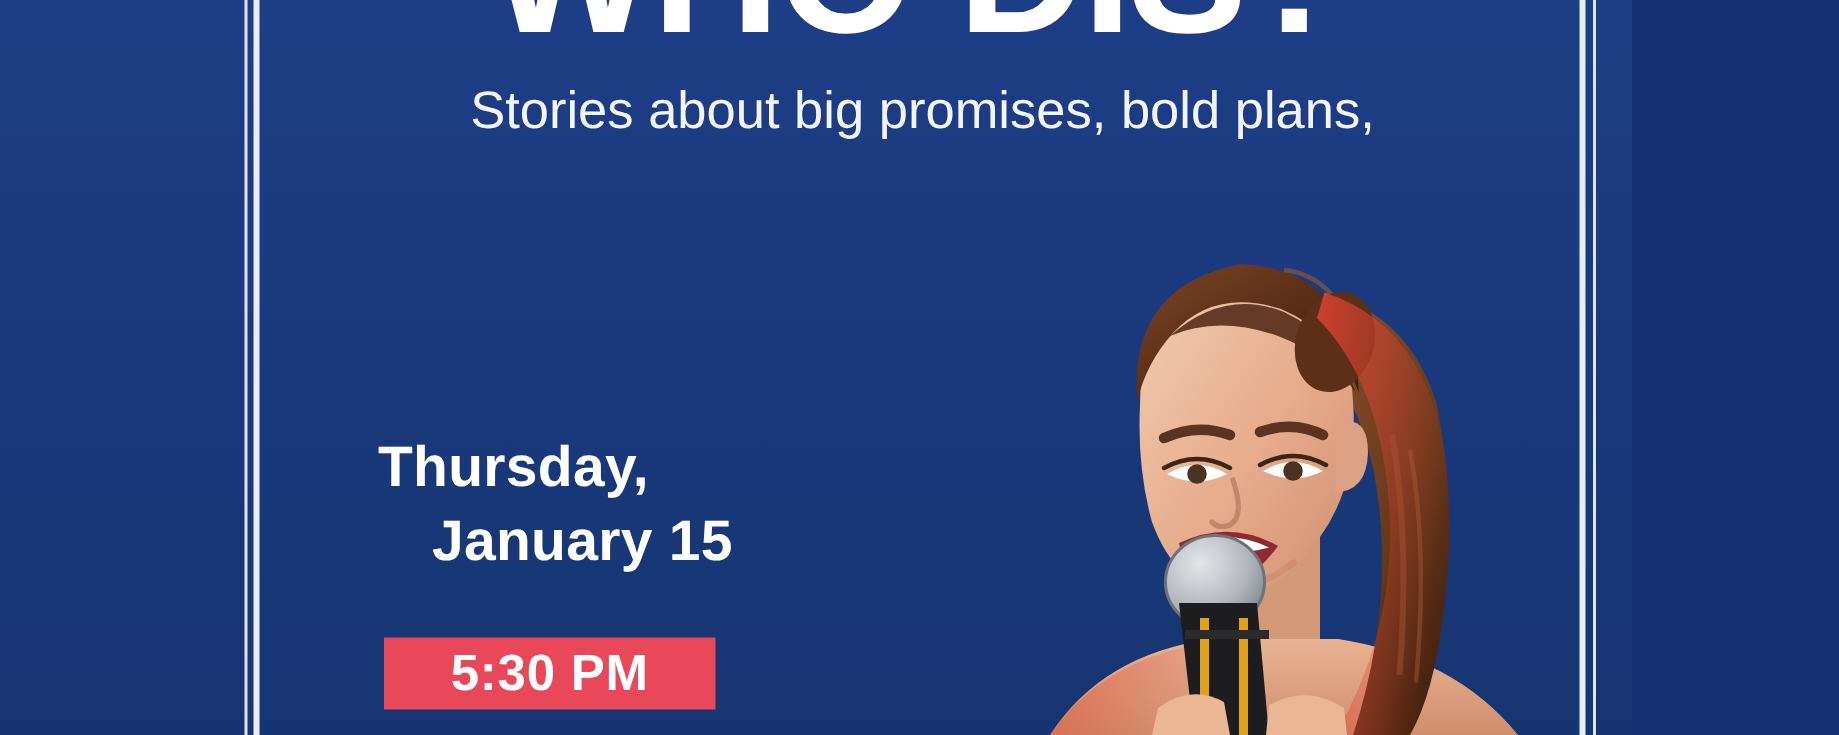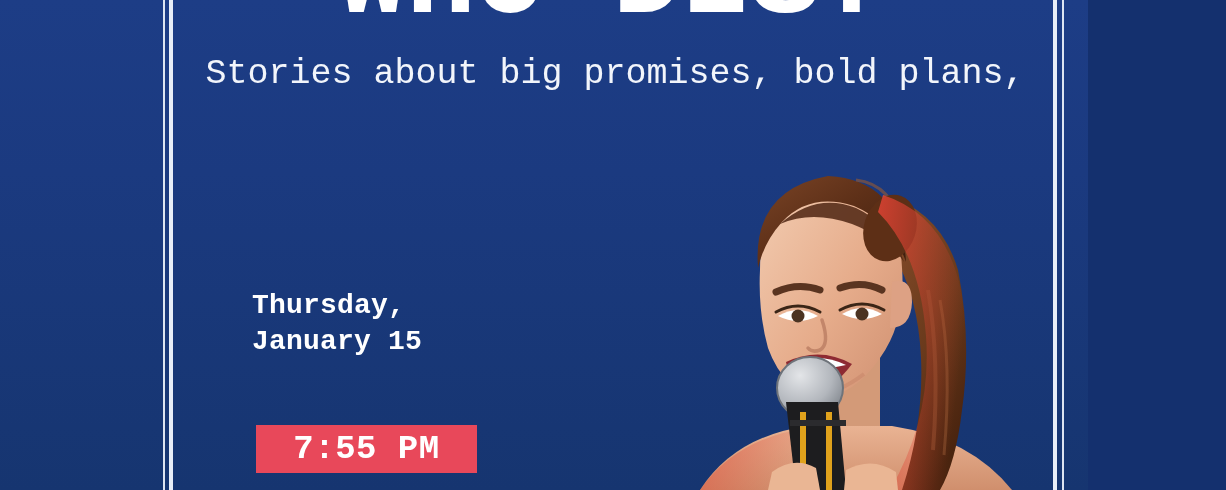--- a/index.html
+++ b/index.html
@@ -8,21 +8,20 @@
     overflow:hidden;
     background:#14306e;
     font-family:"Liberation Sans", sans-serif;
   }
 
   .poster {
     position:relative;
     width:1088px; height:490px;
     background:#1b3a80;
     overflow:hidden;
-    font-family:Liberation Mono, monospace;
   }
 
   
   .bg-gradient {
     position:absolute; inset:0;
     background:linear-gradient(180deg,#1d3d86 0%, #1b3a80 35%, #163570 100%);
   }
 
   
   .rule { position:absolute; top:0; bottom:0; width:3px; background:#e8eef8; }
@@ -56,26 +55,26 @@
     font-weight:400;
     line-height:1.26;
   }
   .subtitle .l2 { display:block; }
 
   .date-block {
     position:absolute;
     left:252px;
     top:288px;
     color:#ffffff;
-    font-size:28px;
+    font-size:38px;
     font-weight:bold;
     line-height:1.3;
     letter-spacing:.2px;
   }
-  .date-block .d2 { display:block; }
+  .date-block .d2 { display:block;margin-left:36px; }
 
   .time-badge {
     position:absolute;
     left:256px; top:425px;
     width:221px; height:48px;
     background:#e8485a;
     display:flex;
     align-items:center;
     justify-content:center;
   }
@@ -111,21 +110,21 @@
   <div class="subtitle">
     <span class="l1">Stories about big promises, bold plans,</span>
   </div>
 
   <div class="date-block">
     <span class="d1">Thursday,</span>
     <span class="d2">January 15</span>
   </div>
 
   <div class="time-badge">
-    <span>7:55 PM</span>
+    <span>5:30 PM</span>
   </div>
 
   <div class="performer">
     <svg viewBox="0 0 420 340" xmlns="http://www.w3.org/2000/svg" aria-hidden="true">
       <defs>
         <linearGradient id="skin" x1="0" y1="0" x2="1" y2="1">
           <stop offset="0%" stop-color="#f3cdb2"></stop>
           <stop offset="55%" stop-color="#e6ac8b"></stop>
           <stop offset="100%" stop-color="#cf8f70"></stop>
         </linearGradient>

